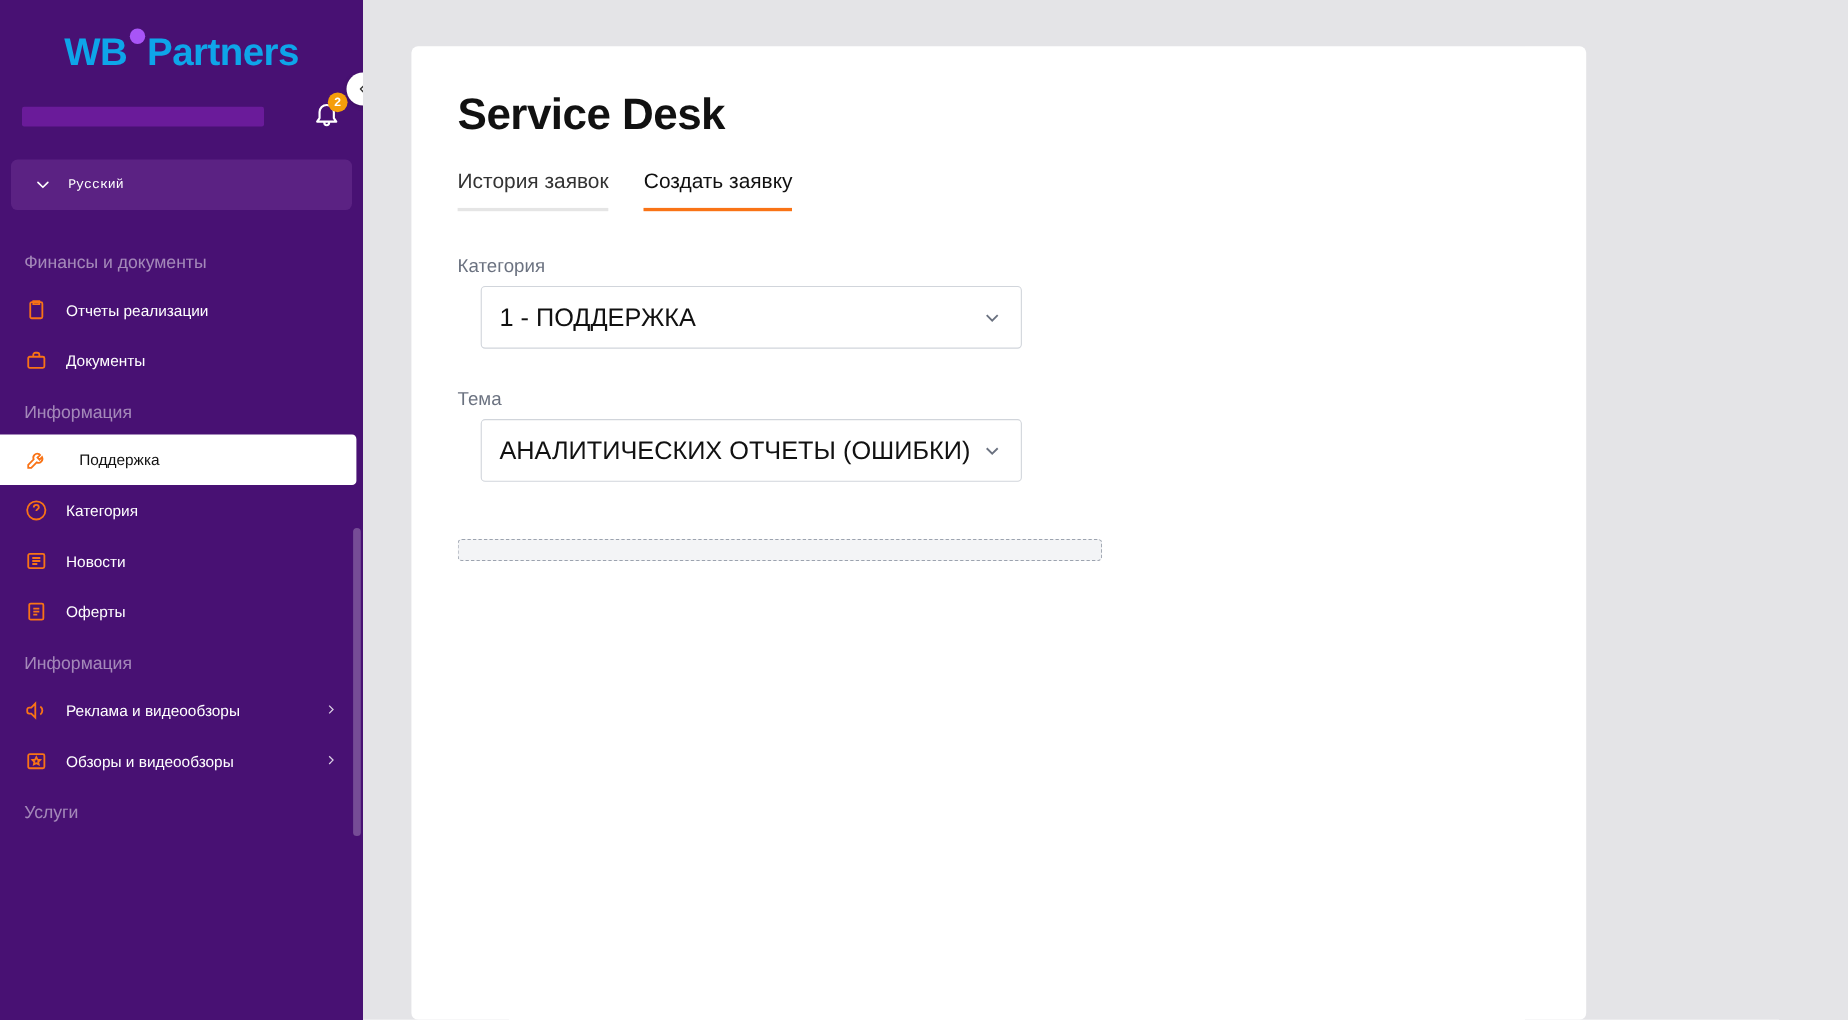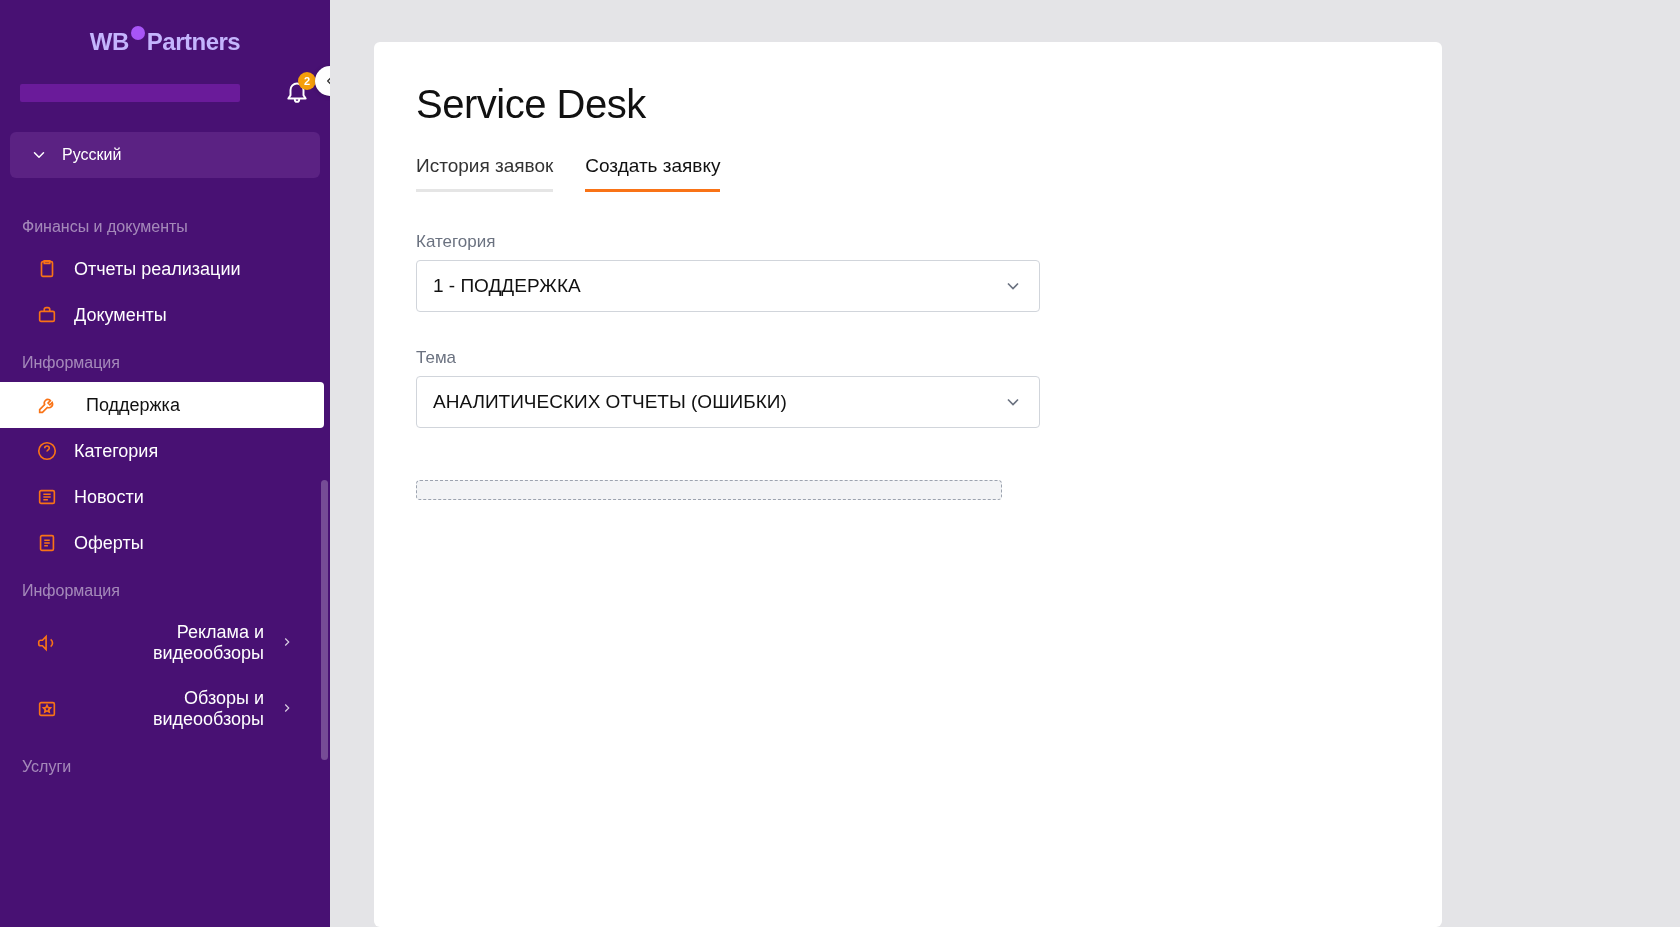--- a/index.html
+++ b/index.html
@@ -14,22 +14,22 @@
 .sidebar {
   width: 330px;
   background: #481173;
   height: 100%;
   position: relative;
   display: flex;
   flex-direction: column;
   overflow-y: auto;
 }
 .logo {
-  color: #c4b5fd;
-  font-size: 24px;
+  color: #0ea5e9;
+  font-size: 35px;
   font-weight: 700;
   padding: 28px 0 22px 0;
   text-align: center;
   position: relative;
   letter-spacing: -0.5px;
 }
 .logo .dot {
   display: inline-block;
   width: 14px;
   height: 14px;
@@ -87,35 +87,36 @@
 }
 .lang-select {
   margin: 14px 10px 24px 10px;
   background: #5b2283;
   border-radius: 6px;
   padding: 14px 20px;
   display: flex;
   align-items: center;
   gap: 14px;
   color: #fff;
-  font-size: 16px;
-  cursor: pointer;
+  font-size: 12px;
+  cursor: pointer;
+  font-family: Liberation Mono, monospace;
 }
 .lang-select svg { width: 18px; height: 18px; }
 .section-header {
   color: rgba(255,255,255,0.5);
   font-size: 16px;
   padding: 16px 22px 10px 22px;
 }
 .nav-item {
   display: flex;
   align-items: center;
-  padding: 12px 36px;
+  padding: 12px 22px;
   color: #fff;
-  font-size: 18px;
+  font-size: 14px;
   gap: 16px;
   cursor: pointer;
   position: relative;
   text-align: right;
 }
 .nav-item.active {
   background: #fff;
   color: #111;
   border-radius: 0 4px 4px 0;
   margin-right: 6px;
@@ -146,21 +147,21 @@
 }
 .panel {
   background: #fff;
   border-radius: 6px;
   width: 1068px;
   height: 100%;
   padding: 40px 42px 0 42px;
 }
 .page-title {
   font-size: 40px;
-  font-weight: 400;
+  font-weight: 700;
   color: #111;
   margin-bottom: 28px;
   letter-spacing: -0.5px;
 }
 .tabs {
   display: flex;
   gap: 32px;
   margin-bottom: 40px;
 }
 .tab {
@@ -174,30 +175,31 @@
 .tab.active { border-bottom-color: #f97316; color: #111; }
 .field-group { margin-bottom: 36px; }
 .field-label {
   font-size: 17px;
   color: #6b7280;
   margin-bottom: 8px;
   display: block;
 }
 .required { color: #ef4444; }
 .select-box {
-  width: 624px;
+  width: 492px;
   border: 1px solid #d1d5db;
   border-radius: 4px;
   padding: 14px 16px;
-  font-size: 19px;
+  font-size: 23px;
   color: #111;
   display: flex;
   align-items: center;
   justify-content: space-between;
   cursor: pointer;
+  margin-left: 21px;
 }
 .select-box svg { width: 20px; height: 20px; stroke: #6b7280; fill: none; stroke-width: 2; }
 .textarea-box {
   width: 586px;
   min-height: 226px;
   border: 1px solid #d1d5db;
   border-radius: 4px;
   padding: 14px 16px;
   font-size: 18px;
   color: #111;

